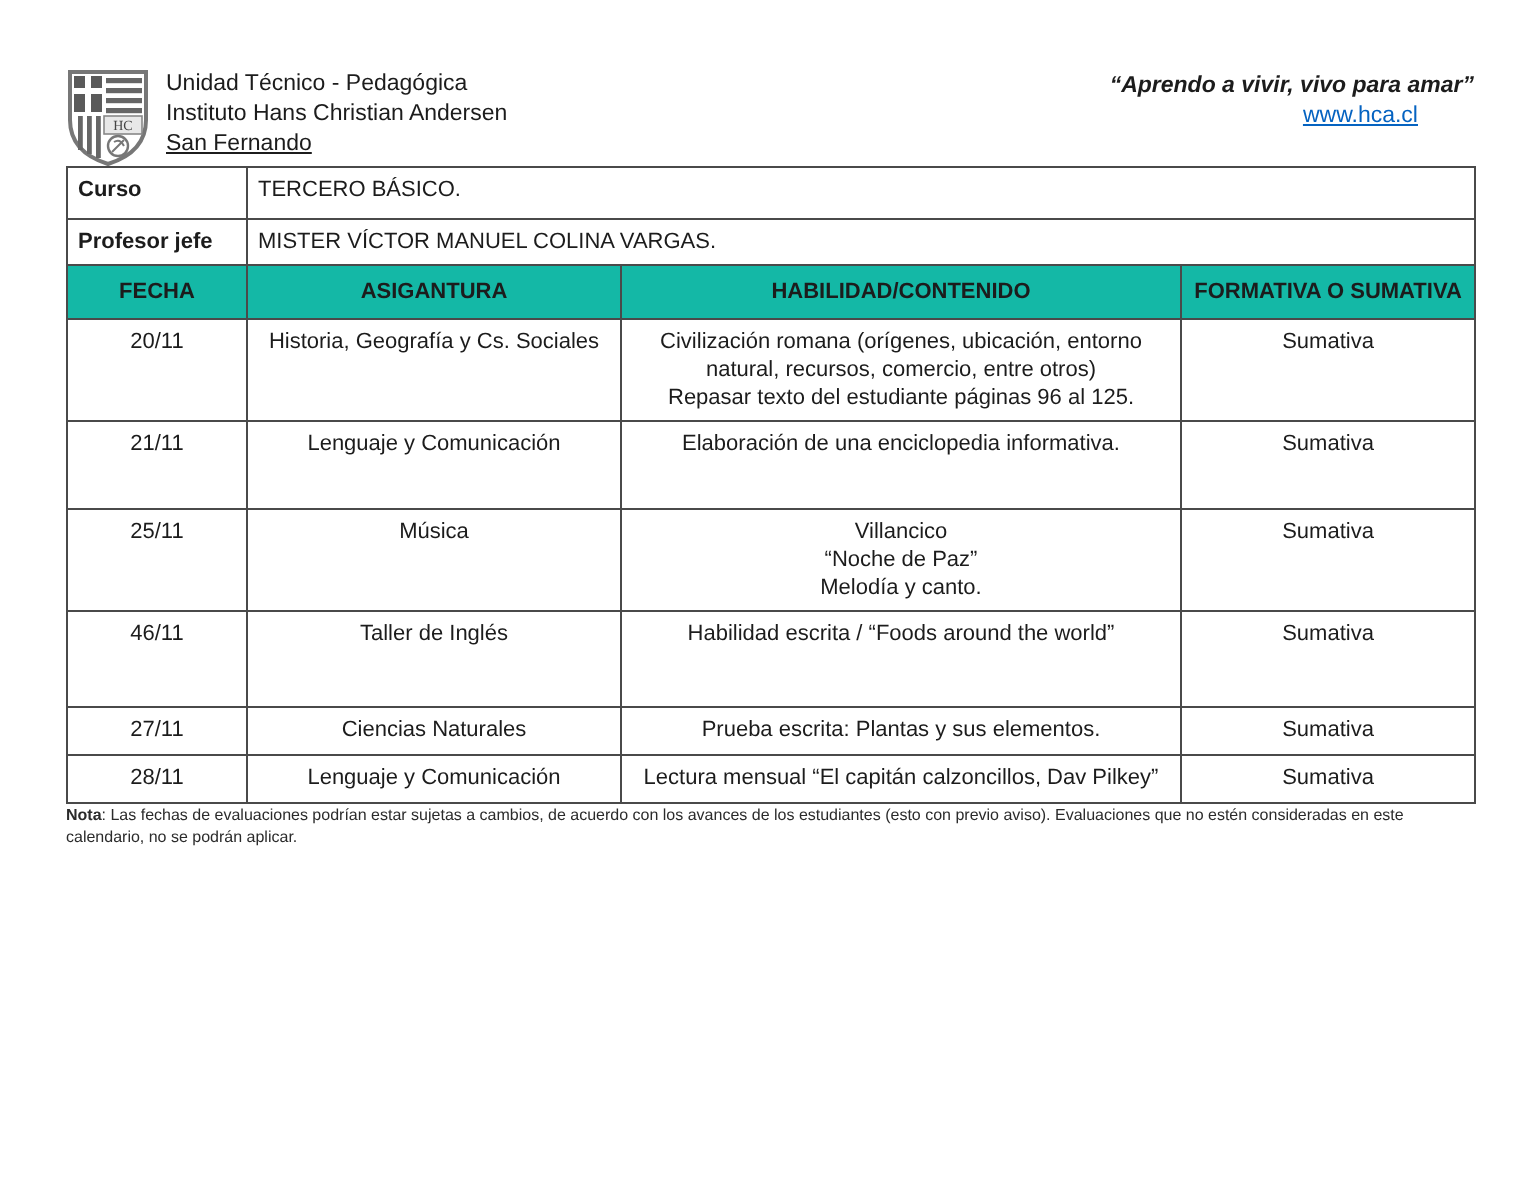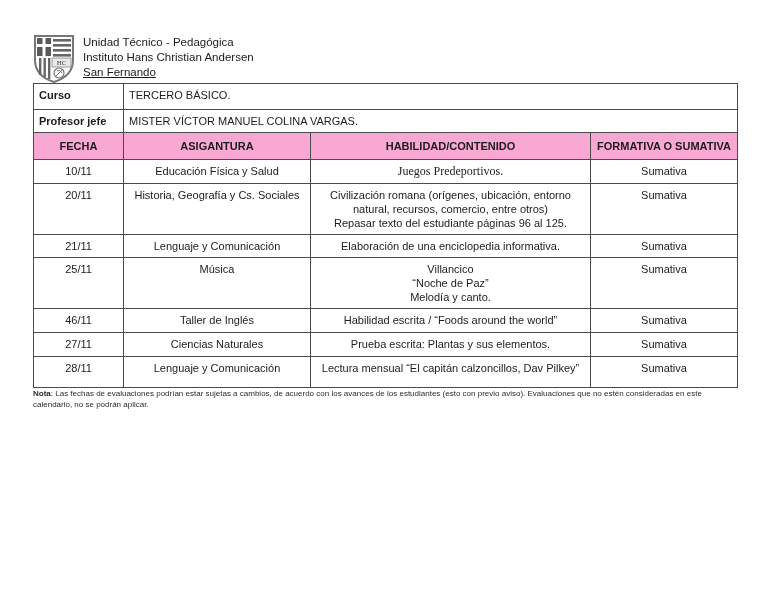--- a/index.html
+++ b/index.html
@@ -25,21 +25,21 @@
   col.c-fecha { width: 90px; }
   col.c-asig  { width: 187px; }
   col.c-hab   { width: 280px; }
   col.c-form  { width: 147px; }
 
   tr.info-row td { text-align: left; }
   tr.info-row .lbl { font-weight: bold; }
   tr.r-curso    { height: 26px; }
   tr.r-profesor { height: 22px; }
 
-  tr.head-row th { background: #f9a8d4; font-weight: bold; text-align: center; height: 27px; vertical-align: middle; padding: 2px 4px; }
+  tr.head-row th { background: #14b8a6; font-weight: bold; text-align: center; height: 27px; vertical-align: middle; padding: 2px 4px; }
 
   tbody.data tr td { text-align: center; }
   tbody.data tr:nth-child(1) { height: 24px; }
   tbody.data tr:nth-child(2) { height: 44px; }
   tbody.data tr:nth-child(3) { height: 23px; }
   tbody.data tr:nth-child(4) { height: 48px; }
   tbody.data tr:nth-child(5) { height: 24px; }
   tbody.data tr:nth-child(6) { height: 24px; }
   tbody.data tr:nth-child(7) { height: 31px; margin-top: 20px; }
   td.serif-cell { font-family: "Liberation Serif", serif; font-size: 12px; }
@@ -74,20 +74,24 @@
       <text x="28.5" y="32" font-size="7" font-family="Liberation Serif, serif" fill="#444" text-anchor="middle">HC</text>
 
       <circle cx="26" cy="40" r="5" fill="#ffffff" stroke="#777" stroke-width="1.2"></circle>
       <path d="M23 43 L29 37 M24 38 Q27 36 29 40" stroke="#777" stroke-width="1" fill="none"></path>
     </svg>
     <div class="org-block">
       <div>Unidad Técnico - Pedagógica</div>
       <div>Instituto Hans Christian Andersen</div>
       <div class="city">San Fernando</div>
     </div>
+    <div class="right-block">
+      <div class="motto">“Aprendo a vivir, vivo para amar”</div>
+      <span class="weblink">www.hca.cl</span>
+    </div>
   </div>
 
 
   <table>
     <colgroup>
       <col class="c-fecha">
         <col class="c-asig">
         <col class="c-hab">
         <col class="c-form">
     </colgroup>
@@ -101,28 +105,20 @@
         <td colspan="3">MISTER VÍCTOR MANUEL COLINA VARGAS.</td>
       </tr>
       <tr class="head-row">
         <th>FECHA</th>
         <th>ASIGANTURA</th>
         <th>HABILIDAD/CONTENIDO</th>
         <th>FORMATIVA O SUMATIVA</th>
       </tr>
     </tbody>
     <tbody class="data" id="data-rows">
-        <tr>
-          <td>10/11</td>
-          <td>Educación Física y Salud</td>
-          <td class="serif-cell">
-            <div>Juegos Predeportivos.</div>
-          </td>
-          <td>Sumativa</td>
-        </tr>
         <tr>
           <td>20/11</td>
           <td>Historia, Geografía y Cs. Sociales</td>
           <td>
             <div>Civilización romana (orígenes, ubicación, entorno</div>
             <div>natural, recursos, comercio, entre otros)</div>
             <div>Repasar texto del estudiante páginas 96 al 125.</div>
           </td>
           <td>Sumativa</td>
         </tr>

